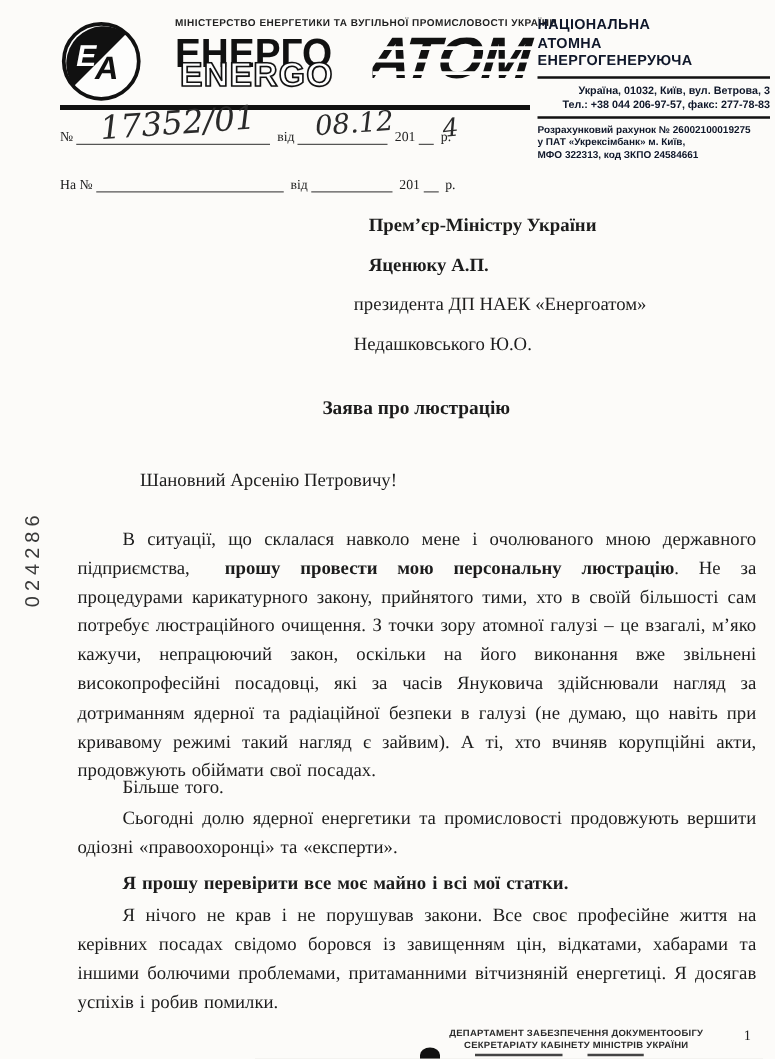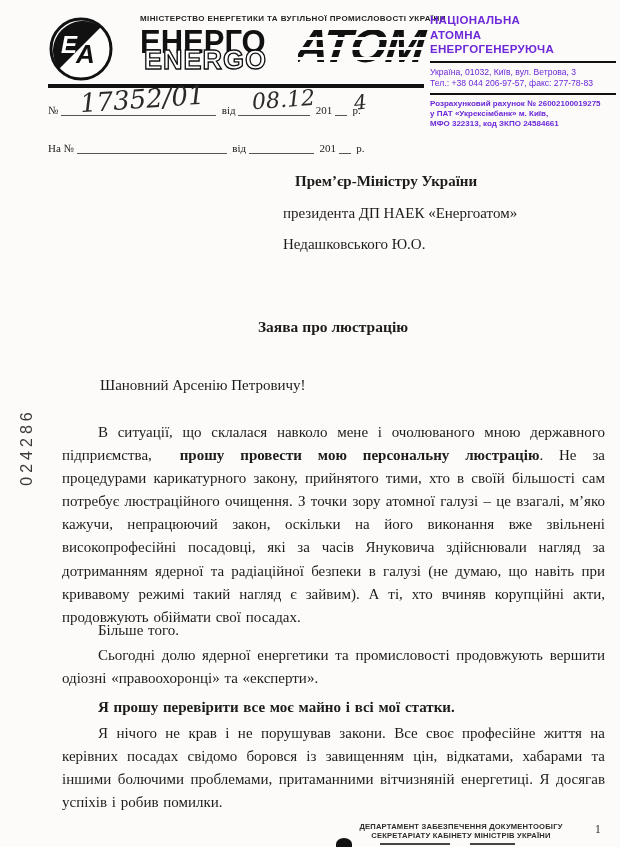--- a/index.html
+++ b/index.html
@@ -42,44 +42,44 @@
     font-family:"Liberation Sans","DejaVu Sans",sans-serif;
     font-size:47px;font-weight:900;font-style:italic;color:#111;
     transform:skewX(-6deg) scaleY(1.0);transform-origin:left top;
     letter-spacing:-1px;white-space:nowrap;
   }
   .w-atom .stripe{position:absolute;left:0;width:100%;height:3px;background:#fcfbf9;}
   .header-rule{position:absolute;left:48px;top:84px;width:376px;height:4px;background:#111;}
 
   .corp-block{
     position:absolute;left:430px;top:13px;width:186px;
-    font-family:"Liberation Sans","DejaVu Sans",sans-serif;color:#6d28d9;
+    font-family:"Liberation Sans","DejaVu Sans",sans-serif;color:#0f172a;
   }
   .corp-name{font-size:11.5px;font-weight:bold;line-height:14.5px;letter-spacing:.3px;}
   .corp-rule{height:2px;background:#111;margin:4px 0 4px 0;}
-  .corp-addr{font-size:8.6px;font-weight:normal;line-height:11px;}
+  .corp-addr{font-size:8.6px;font-weight:bold;line-height:11px;text-align:right;}
   .corp-bank{font-size:8px;font-weight:bold;line-height:10px;}
 
   
   .ref-line{
     position:absolute;font-family:Liberation Serif, serif;
     font-size:11px;color:#222;
   }
   .u{display:inline-block;border-bottom:1px solid #555;height:12px;vertical-align:bottom;}
   .hand{
     position:absolute;
     font-family:"DejaVu Serif","Liberation Serif",serif;
     font-style:italic;color:#2a2a2a;
   }
   
   .addressee{position:absolute;left:283px;top:166px;width:300px;font-size:15px;line-height:31.5px;}
   .addr-bold{font-weight:bold;margin-left:12px;}
   
   .doc-title{position:absolute;left:62px;top:318px;width:542px;text-align:center;font-weight:bold;font-size:15.5px;}
-  .salutation{position:absolute;left:100px;top:377px;font-size:15px;}
+  .salutation{position:absolute;left:112px;top:377px;font-size:15px;}
   .para{
     position:absolute;left:62px;width:543px;
     font-size:15px;line-height:23.1px;text-align:justify;text-indent:36px;
     word-spacing:1px;
   }
   .p1{top:406px;}
   .p2{top:604px;}
   .p3{top:629px;}
   .p4{top:681px;font-weight:bold;font-family:Liberation Serif, serif;}
   .p5{top:707px;}
@@ -169,20 +169,21 @@
     <span class="u" style="width:150px;"></span>&nbsp;
     <span>від</span>
     <span class="u" style="width:65px;"></span>&nbsp;
     <span>201</span>
     <span class="u" style="width:12px;"></span>&nbsp;
     <span>р.</span>
   </div>
 
   <div class="addressee">
     <div class="addr-bold">Прем’єр-Міністру України</div>
+    <div class="addr-bold">Яценюку А.П.</div>
     <div>президента ДП НАЕК «Енергоатом»</div>
     <div>Недашковського Ю.О.</div>
   </div>
 
   <div class="doc-title">Заява про люстрацію</div>
   <div class="salutation">Шановний Арсенію Петровичу!</div>
 
   <p class="para p1"><span>В ситуації, що склалася навколо мене і очолюваного мною державного підприємства, </span><span class="b">прошу провести мою персональну люстрацію</span><span>. Не за процедурами карикатурного закону, прийнятого тими, хто в своїй більшості сам потребує люстраційного очищення. З точки зору атомної галузі – це взагалі, м’яко кажучи, непрацюючий закон, оскільки на його виконання вже звільнені високопрофесійні посадовці, які за часів Януковича здійснювали нагляд за дотриманням ядерної та радіаційної безпеки в галузі (не думаю, що навіть при кривавому режимі такий нагляд є зайвим). А ті, хто вчиняв корупційні акти, продовжують обіймати свої посадах.</span></p>
 
   <p class="para p2">Більше того.</p>

